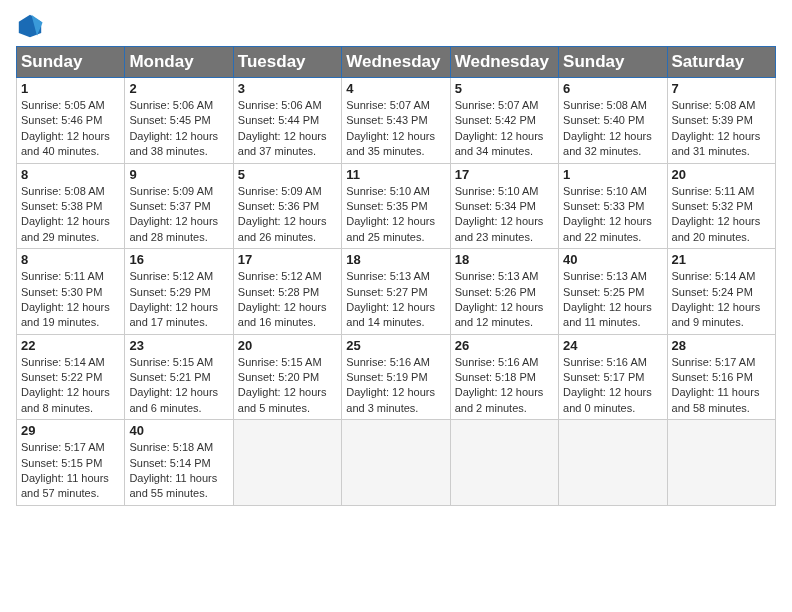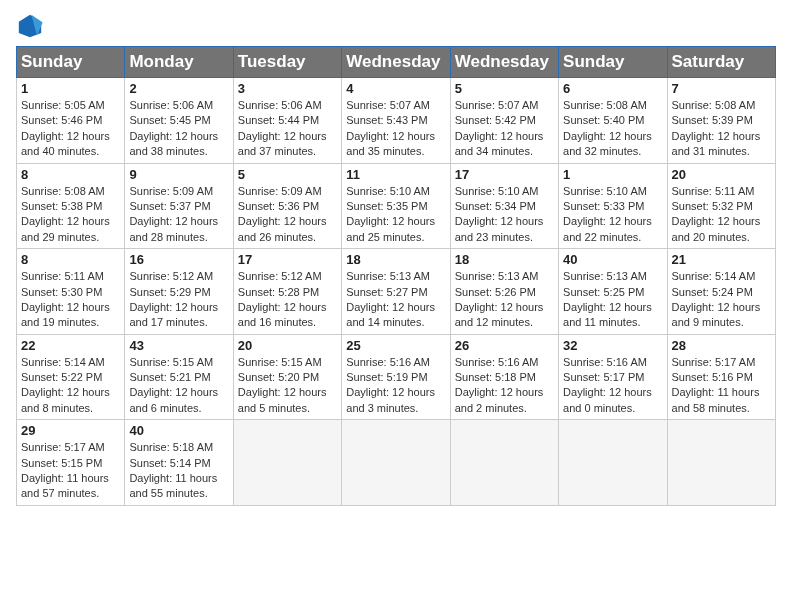--- a/index.html
+++ b/index.html
@@ -144,25 +144,25 @@
           <td><span class="day-num">8</span><span class="cell-text">Sunrise: 5:11 AM<br>Sunset: 5:30 PM<br>Daylight: 12 hours and 19 minutes.</span></td>
           <td><span class="day-num">16</span><span class="cell-text">Sunrise: 5:12 AM<br>Sunset: 5:29 PM<br>Daylight: 12 hours and 17 minutes.</span></td>
           <td><span class="day-num">17</span><span class="cell-text">Sunrise: 5:12 AM<br>Sunset: 5:28 PM<br>Daylight: 12 hours and 16 minutes.</span></td>
           <td><span class="day-num">18</span><span class="cell-text">Sunrise: 5:13 AM<br>Sunset: 5:27 PM<br>Daylight: 12 hours and 14 minutes.</span></td>
           <td><span class="day-num">18</span><span class="cell-text">Sunrise: 5:13 AM<br>Sunset: 5:26 PM<br>Daylight: 12 hours and 12 minutes.</span></td>
           <td><span class="day-num">40</span><span class="cell-text">Sunrise: 5:13 AM<br>Sunset: 5:25 PM<br>Daylight: 12 hours and 11 minutes.</span></td>
           <td><span class="day-num">21</span><span class="cell-text">Sunrise: 5:14 AM<br>Sunset: 5:24 PM<br>Daylight: 12 hours and 9 minutes.</span></td>
         </tr>
         <tr>
           <td><span class="day-num">22</span><span class="cell-text">Sunrise: 5:14 AM<br>Sunset: 5:22 PM<br>Daylight: 12 hours and 8 minutes.</span></td>
-          <td><span class="day-num">43</span><span class="cell-text">Sunrise: 5:15 AM<br>Sunset: 5:21 PM<br>Daylight: 12 hours and 6 minutes.</span></td>
+          <td><span class="day-num">23</span><span class="cell-text">Sunrise: 5:15 AM<br>Sunset: 5:21 PM<br>Daylight: 12 hours and 6 minutes.</span></td>
           <td><span class="day-num">20</span><span class="cell-text">Sunrise: 5:15 AM<br>Sunset: 5:20 PM<br>Daylight: 12 hours and 5 minutes.</span></td>
           <td><span class="day-num">25</span><span class="cell-text">Sunrise: 5:16 AM<br>Sunset: 5:19 PM<br>Daylight: 12 hours and 3 minutes.</span></td>
           <td><span class="day-num">26</span><span class="cell-text">Sunrise: 5:16 AM<br>Sunset: 5:18 PM<br>Daylight: 12 hours and 2 minutes.</span></td>
-          <td><span class="day-num">32</span><span class="cell-text">Sunrise: 5:16 AM<br>Sunset: 5:17 PM<br>Daylight: 12 hours and 0 minutes.</span></td>
+          <td><span class="day-num">24</span><span class="cell-text">Sunrise: 5:16 AM<br>Sunset: 5:17 PM<br>Daylight: 12 hours and 0 minutes.</span></td>
           <td><span class="day-num">28</span><span class="cell-text">Sunrise: 5:17 AM<br>Sunset: 5:16 PM<br>Daylight: 11 hours and 58 minutes.</span></td>
         </tr>
         <tr>
           <td><span class="day-num">29</span><span class="cell-text">Sunrise: 5:17 AM<br>Sunset: 5:15 PM<br>Daylight: 11 hours and 57 minutes.</span></td>
           <td><span class="day-num">40</span><span class="cell-text">Sunrise: 5:18 AM<br>Sunset: 5:14 PM<br>Daylight: 11 hours and 55 minutes.</span></td>
           <td class="empty"></td>
           <td class="empty"></td>
           <td class="empty"></td>
           <td class="empty"></td>
           <td class="empty"></td>

